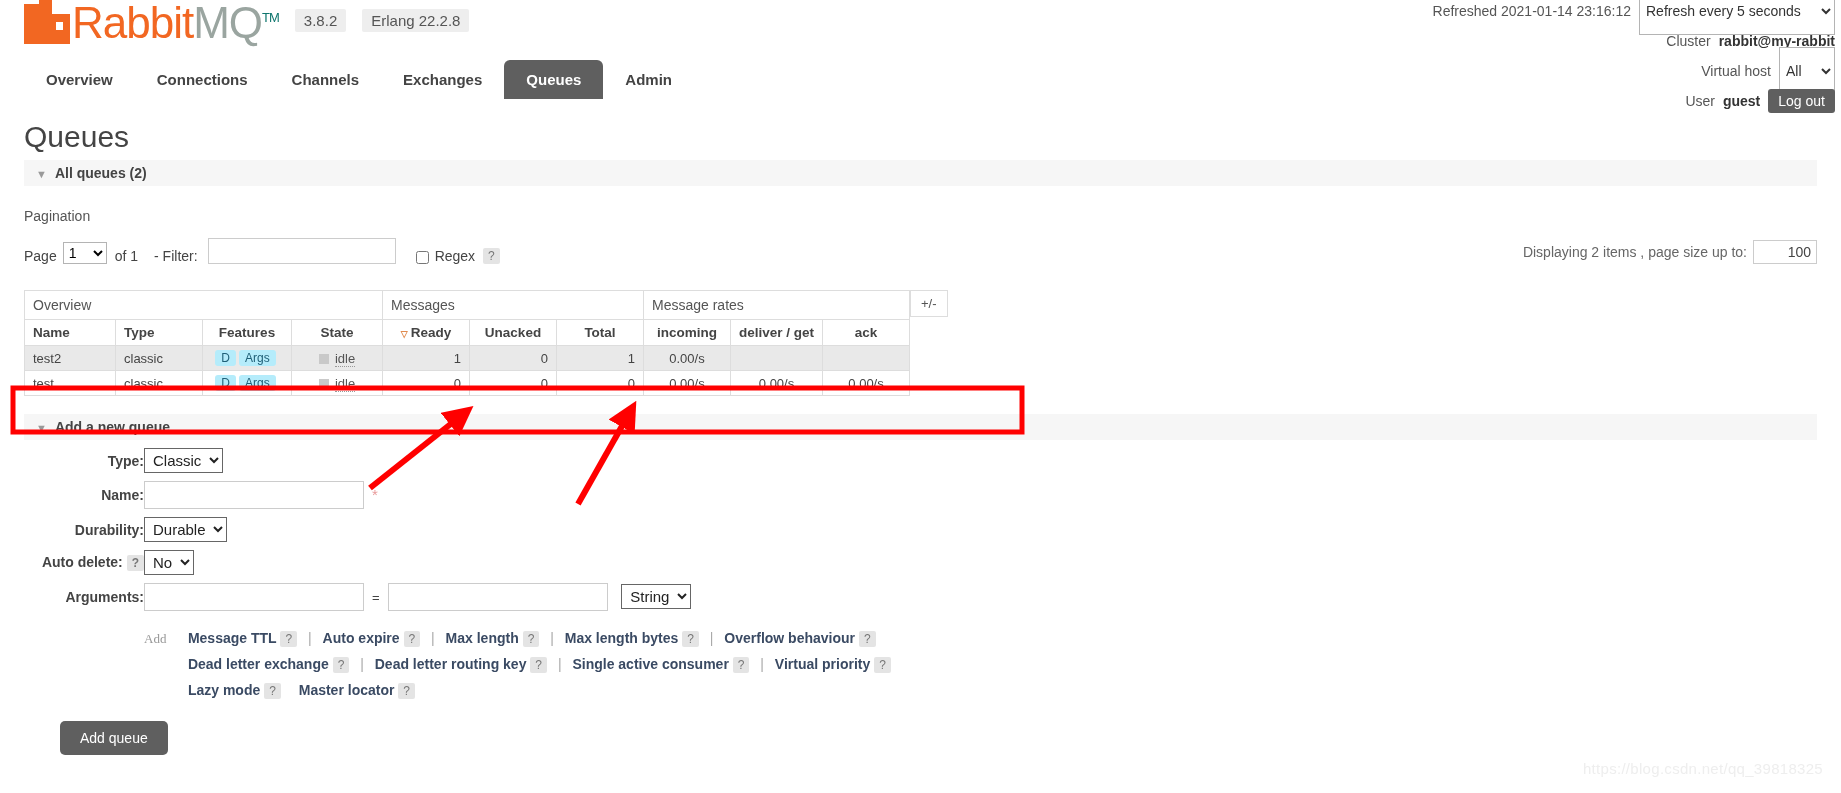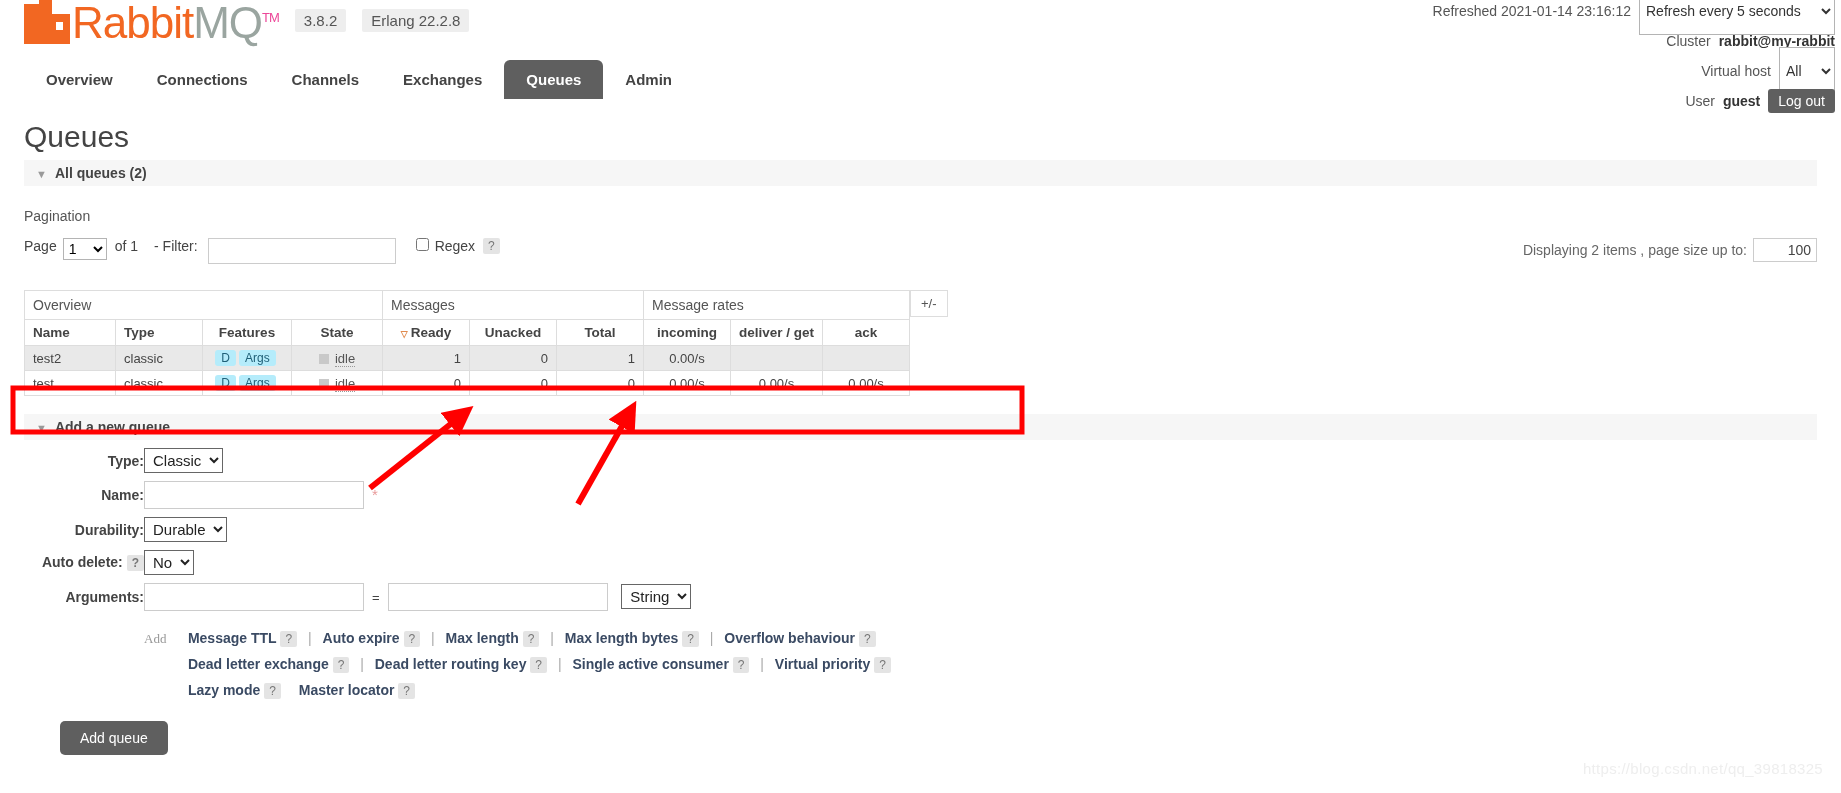--- a/index.html
+++ b/index.html
@@ -57,21 +57,21 @@
     background: #ffffff;
   }
   .logo-text {
     font-size: 44px;
     letter-spacing: -1px;
     line-height: 48px;
     font-weight: 400;
   }
   .logo-text .rabbit { color: #f26722; }
   .logo-text .mq { color: #9aa5a0; }
-  .logo-text .tm { font-size: 13px; color: #ec4899; vertical-align: super; }
+  .logo-text .tm { font-size: 13px; color: #0f766e; vertical-align: super; }
 
   .version-pill {
     display: inline-block;
     background: #eeeeee;
     color: #555555;
     font-size: 15px;
     padding: 3px 9px;
     margin-left: 16px;
     border-radius: 2px;
   }
@@ -165,21 +165,21 @@
 
   .sub-label {
     font-size: 14px;
     color: #555555;
     margin: 22px 0 14px 0;
   }
 
   
   .pagination-row {
     display: flex;
-    align-items: flex-start;
+    align-items: flex-end;
     font-size: 14px;
     color: #444444;
     margin-bottom: 26px;
     position: relative;
   }
   .pagination-row .lbl { margin-right: 6px; }
   .pagination-row select {
     font-family: "Liberation Sans", sans-serif;
     font-size: 14px;
     border: 1px solid #b4b4b4;

